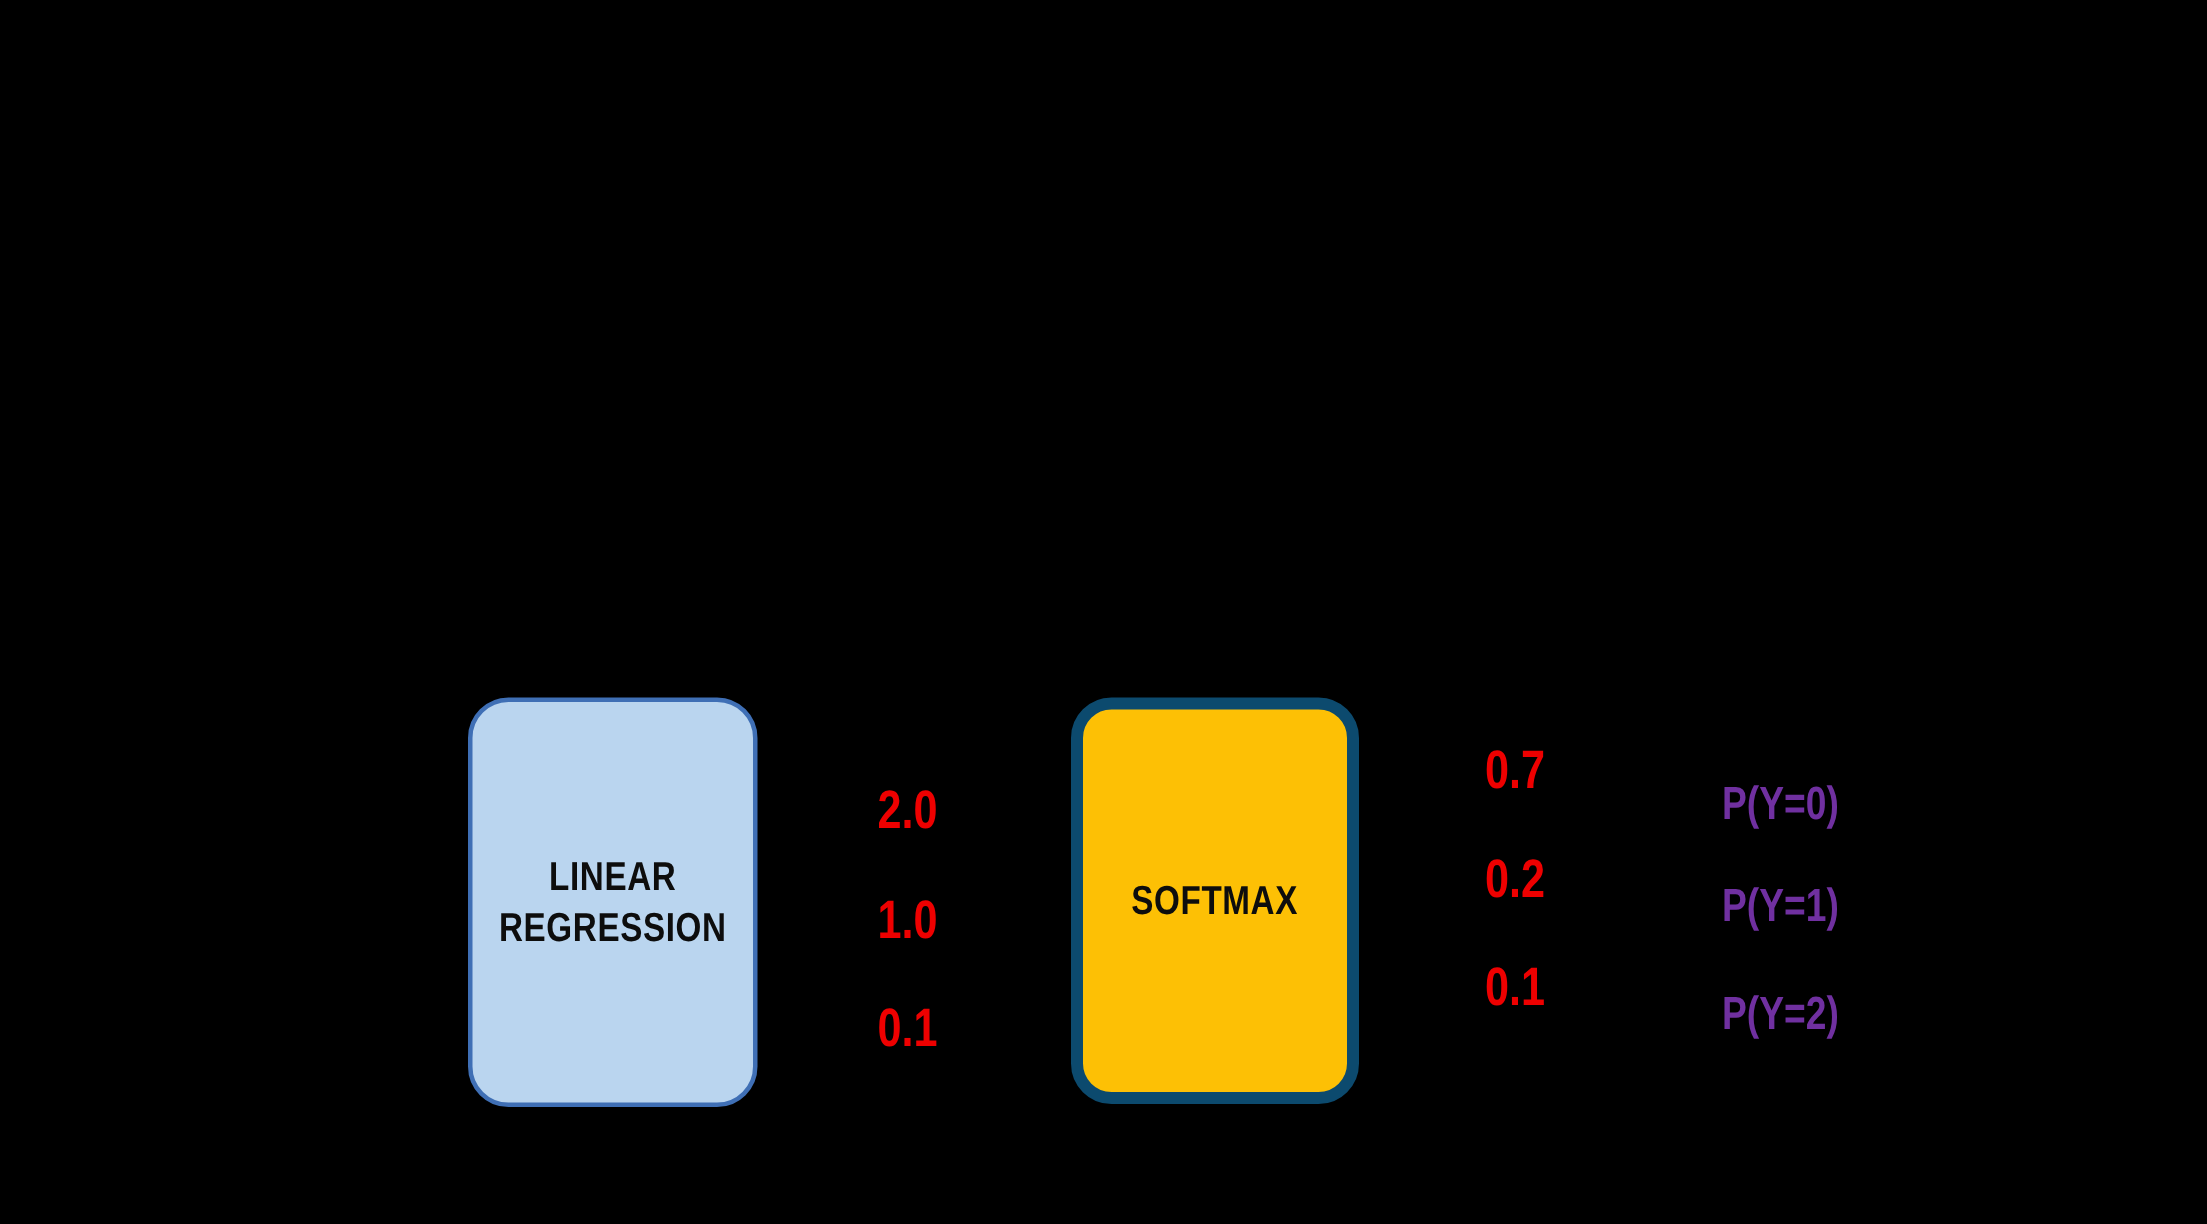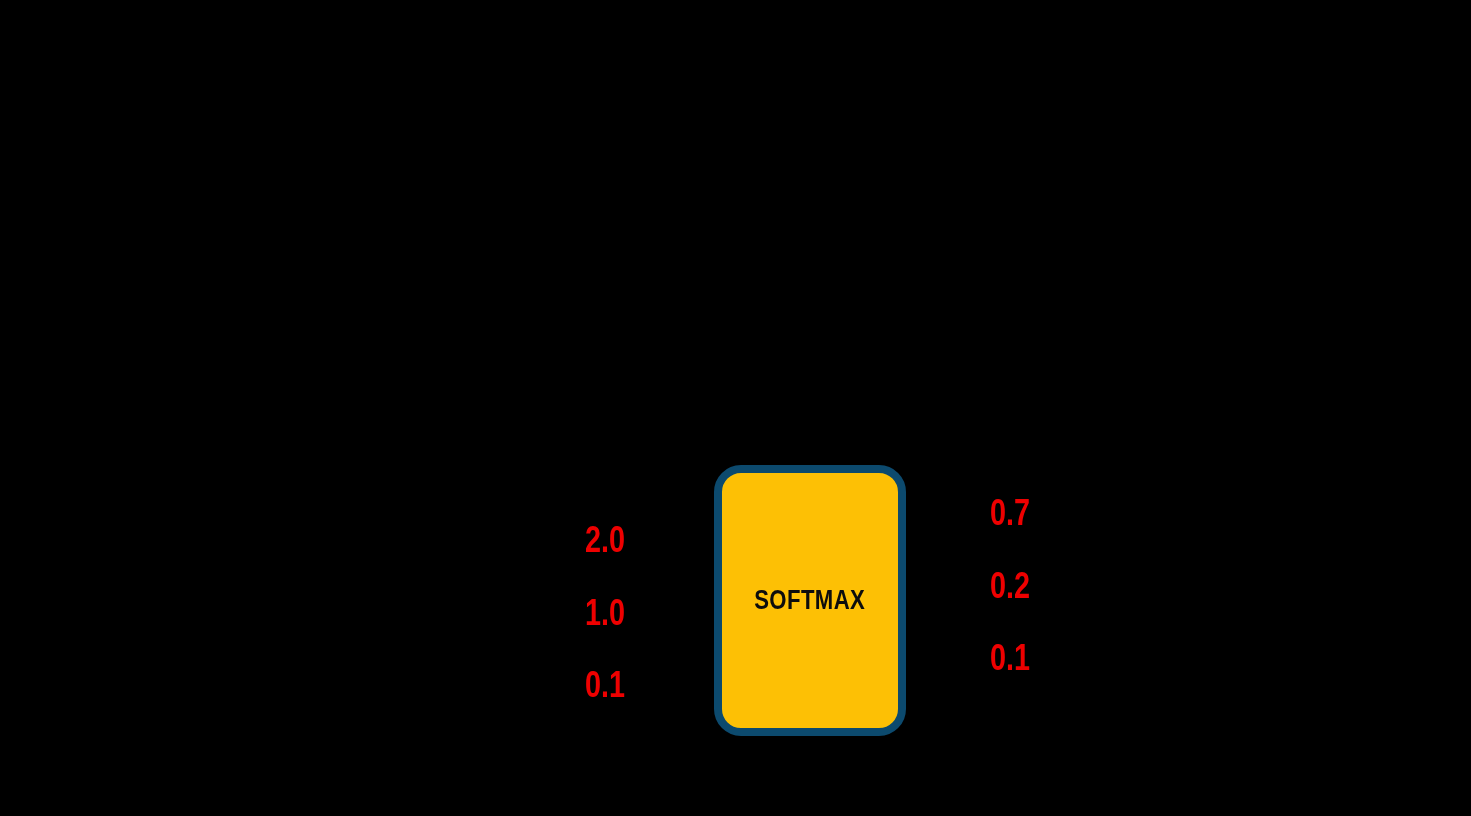--- a/index.html
+++ b/index.html
@@ -107,31 +107,40 @@
   }
   .class-0 { top: 55px;  }
   .class-1 { top: 123px; }
   .class-2 { top: 195px; }
 </style>
 </head>
 <body>
 
 <div id="canvas">
 
+  <div id="linear-regression-box" class="node-box">
+    <span id="linear-regression-label" class="node-label">LINEAR
+REGRESSION</span>
+  </div>
 
   <div id="logits-column" class="value-col">
     <span class="value-item logit-value logit-0">2.0</span>
     <span class="value-item logit-value logit-1">1.0</span>
     <span class="value-item logit-value logit-2">0.1</span>
   </div>
 
   <div id="softmax-box" class="node-box">
     <span id="softmax-label" class="node-label">SOFTMAX</span>
   </div>
 
   <div id="probs-column" class="value-col">
     <span class="value-item prob-value prob-0">0.7</span>
     <span class="value-item prob-value prob-1">0.2</span>
     <span class="value-item prob-value prob-2">0.1</span>
   </div>
 
+  <div id="class-labels-column" class="value-col">
+    <span class="class-label class-0">P(Y=0)</span>
+    <span class="class-label class-1">P(Y=1)</span>
+    <span class="class-label class-2">P(Y=2)</span>
+  </div>
 
 </div>
 
 </body></html>

